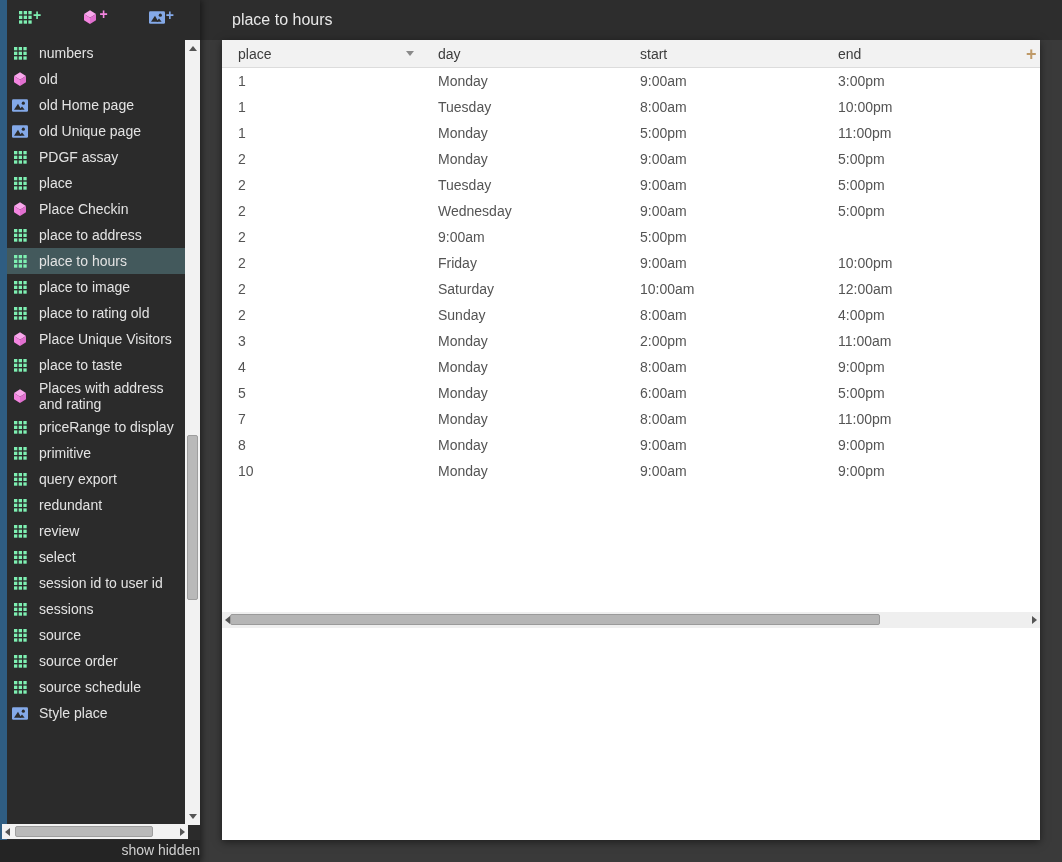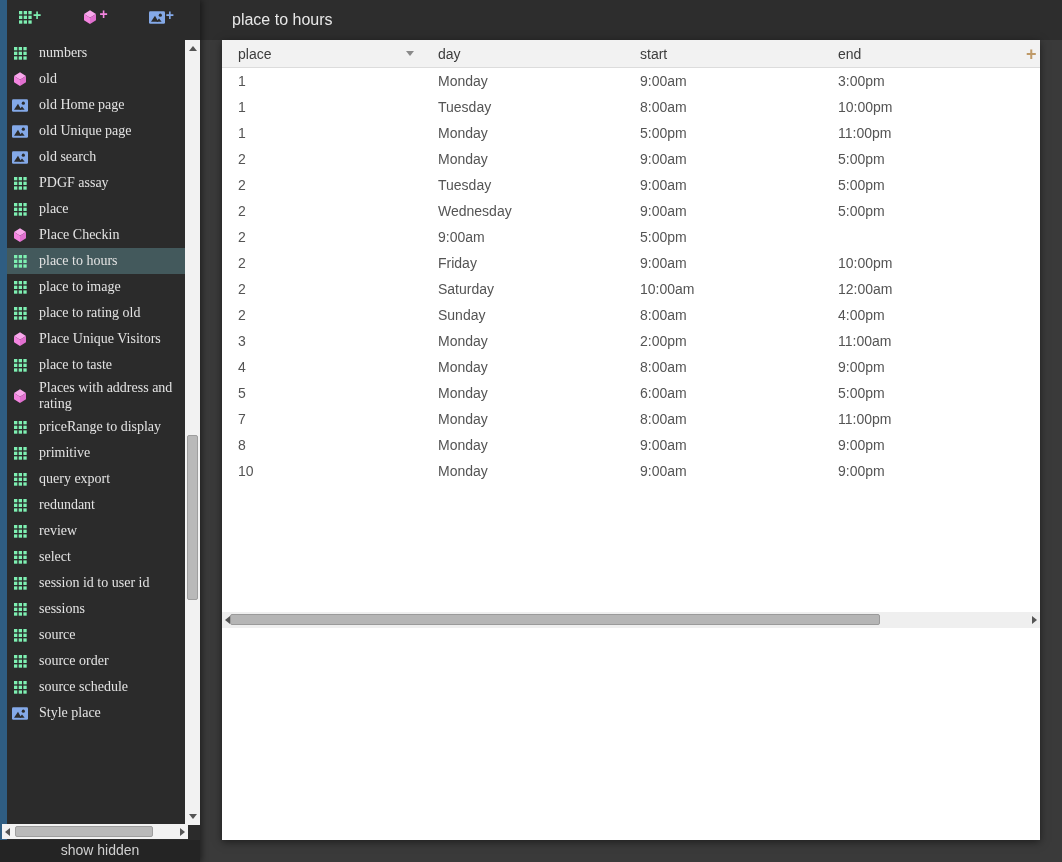--- a/index.html
+++ b/index.html
@@ -11,21 +11,21 @@
              background:#2b2b2b; z-index:5; box-shadow:2px 0 6px rgba(0,0,0,.45); }
   .left-accent { position:absolute; left:0; top:0; width:7px; height:840px;
                  background:#2f5d82; z-index:8; }
   .sb-toolbar { position:absolute; left:7px; top:0; width:193px; height:38px;
                 display:flex; align-items:center; justify-content:space-between;
                 padding:0 26px 0 12px; }
   .tb-btn { display:flex; align-items:flex-start; cursor:pointer; }
   .tb-btn .plus { font-size:14px; font-weight:bold; line-height:10px; margin-left:1px; }
   .plus-mint { color:#7ef0b2; } .plus-pink { color:#f485e0; } .plus-blue { color:#84a9e8; }
 
-  .sb-list { position:absolute; left:7px; top:40px; width:178px;font-family:Liberation Serif, serif; }
+  .sb-list { position:absolute; left:7px; top:40px; width:178px; }
   .side-item { display:flex; align-items:center; min-height:26px; padding:2px 2px 2px 5px;
                color:#e3e3e3; font-size:14px; cursor:pointer; }
   .side-item.selected { background:#43595c; }
   .side-item .icn { width:16px; min-width:16px; height:16px; margin-right:11px;
                     display:flex; align-items:center; justify-content:center; }
   .side-item .lbl { line-height:16px; }
 
   
   .sb-vscroll { position:absolute; left:185px; top:40px; width:15px; height:785px;
                 background:#f2f2f2; z-index:9; }
@@ -37,21 +37,21 @@
   .arr-left  { left:3px; top:4px; border-top:4px solid transparent; border-bottom:4px solid transparent; border-right:5px solid #555; }
   .arr-right { right:3px; top:4px; border-top:4px solid transparent; border-bottom:4px solid transparent; border-left:5px solid #555; }
 
   
   .sb-hscroll { position:absolute; left:2px; top:824px; width:186px; height:15px;
                 background:#f2f2f2; z-index:9; }
   .sb-hthumb { position:absolute; left:13px; top:2px; width:138px; height:11px;
                background:#b9b9b9; border:1px solid #9e9e9e; border-radius:2px; }
 
   .show-hidden { position:absolute; left:0; top:840px; width:200px; height:22px;
-                 background:#242424; color:#cfcfcf; font-size:14px; text-align:center;
+                 background:#242424; color:#cfcfcf; font-size:14px; text-align:right;
                  line-height:21px; cursor:pointer; }
 
   
   .main { position:absolute; left:200px; top:0; width:862px; height:862px; background:#3a3a3a; }
   .main-topstrip { position:absolute; left:0; top:0; width:862px; height:40px; background:#2d2d2d; }
   .page-title { position:absolute; left:32px; top:11px; color:#e8e8e8; font-size:16px; }
 
   .table-panel { position:absolute; left:22px; top:40px; width:818px; height:800px;
                  background:#ffffff; box-shadow:0 2px 8px rgba(0,0,0,.5); overflow:hidden; }
   .thead { position:relative; display:flex; height:28px; background:#f2f2f2;
@@ -159,31 +159,20 @@
             <rect x="0" y="0" width="24" height="19" rx="2" fill="#84a9e8"></rect>
             <circle cx="17" cy="6" r="2.4" fill="#2b2b2b"></circle>
             <polygon points="3,16 9,7 14,16" fill="#2b2b2b"></polygon>
             <polygon points="11,16 15,11 19,16" fill="#2b2b2b"></polygon>
           </svg>
         </span>
         <span class="lbl">old Unique page</span>
       </div>
       <div class="side-item">
         <span class="icn">
-          <svg width="16" height="13" viewBox="0 0 24 19">
-            <rect x="0" y="0" width="24" height="19" rx="2" fill="#84a9e8"></rect>
-            <circle cx="17" cy="6" r="2.4" fill="#2b2b2b"></circle>
-            <polygon points="3,16 9,7 14,16" fill="#2b2b2b"></polygon>
-            <polygon points="11,16 15,11 19,16" fill="#2b2b2b"></polygon>
-          </svg>
-        </span>
-        <span class="lbl">old search</span>
-      </div>
-      <div class="side-item">
-        <span class="icn">
           <svg width="13" height="13" viewBox="0 0 12.5 12.5">
             <rect x="0" y="0" width="3.2" height="3.2" fill="#7ef0b2"></rect>
             <rect x="4.5" y="0" width="3.2" height="3.2" fill="#7ef0b2"></rect>
             <rect x="9" y="0" width="3.2" height="3.2" fill="#7ef0b2"></rect>
             <rect x="0" y="4.5" width="3.2" height="3.2" fill="#7ef0b2"></rect>
             <rect x="4.5" y="4.5" width="3.2" height="3.2" fill="#7ef0b2"></rect>
             <rect x="9" y="4.5" width="3.2" height="3.2" fill="#7ef0b2"></rect>
             <rect x="0" y="9" width="3.2" height="3.2" fill="#7ef0b2"></rect>
             <rect x="4.5" y="9" width="3.2" height="3.2" fill="#7ef0b2"></rect>
             <rect x="9" y="9" width="3.2" height="3.2" fill="#7ef0b2"></rect>
@@ -209,20 +198,36 @@
       </div>
       <div class="side-item">
         <span class="icn">
           <svg width="16" height="16" viewBox="0 0 24 24">
             <polygon points="12,2 21,7.5 12,13 3,7.5" fill="#f9a8ec"></polygon>
             <polygon points="3,7.5 12,13 12,22.5 3,17" fill="#f485e0"></polygon>
             <polygon points="21,7.5 12,13 12,22.5 21,17" fill="#e070cf"></polygon>
           </svg>
         </span>
         <span class="lbl">Place Checkin</span>
+      </div>
+      <div class="side-item">
+        <span class="icn">
+          <svg width="13" height="13" viewBox="0 0 12.5 12.5">
+            <rect x="0" y="0" width="3.2" height="3.2" fill="#7ef0b2"></rect>
+            <rect x="4.5" y="0" width="3.2" height="3.2" fill="#7ef0b2"></rect>
+            <rect x="9" y="0" width="3.2" height="3.2" fill="#7ef0b2"></rect>
+            <rect x="0" y="4.5" width="3.2" height="3.2" fill="#7ef0b2"></rect>
+            <rect x="4.5" y="4.5" width="3.2" height="3.2" fill="#7ef0b2"></rect>
+            <rect x="9" y="4.5" width="3.2" height="3.2" fill="#7ef0b2"></rect>
+            <rect x="0" y="9" width="3.2" height="3.2" fill="#7ef0b2"></rect>
+            <rect x="4.5" y="9" width="3.2" height="3.2" fill="#7ef0b2"></rect>
+            <rect x="9" y="9" width="3.2" height="3.2" fill="#7ef0b2"></rect>
+          </svg>
+        </span>
+        <span class="lbl">place to address</span>
       </div>
       <div class="side-item selected">
         <span class="icn">
           <svg width="13" height="13" viewBox="0 0 12.5 12.5">
             <rect x="0" y="0" width="3.2" height="3.2" fill="#7ef0b2"></rect>
             <rect x="4.5" y="0" width="3.2" height="3.2" fill="#7ef0b2"></rect>
             <rect x="9" y="0" width="3.2" height="3.2" fill="#7ef0b2"></rect>
             <rect x="0" y="4.5" width="3.2" height="3.2" fill="#7ef0b2"></rect>
             <rect x="4.5" y="4.5" width="3.2" height="3.2" fill="#7ef0b2"></rect>
             <rect x="9" y="4.5" width="3.2" height="3.2" fill="#7ef0b2"></rect>

